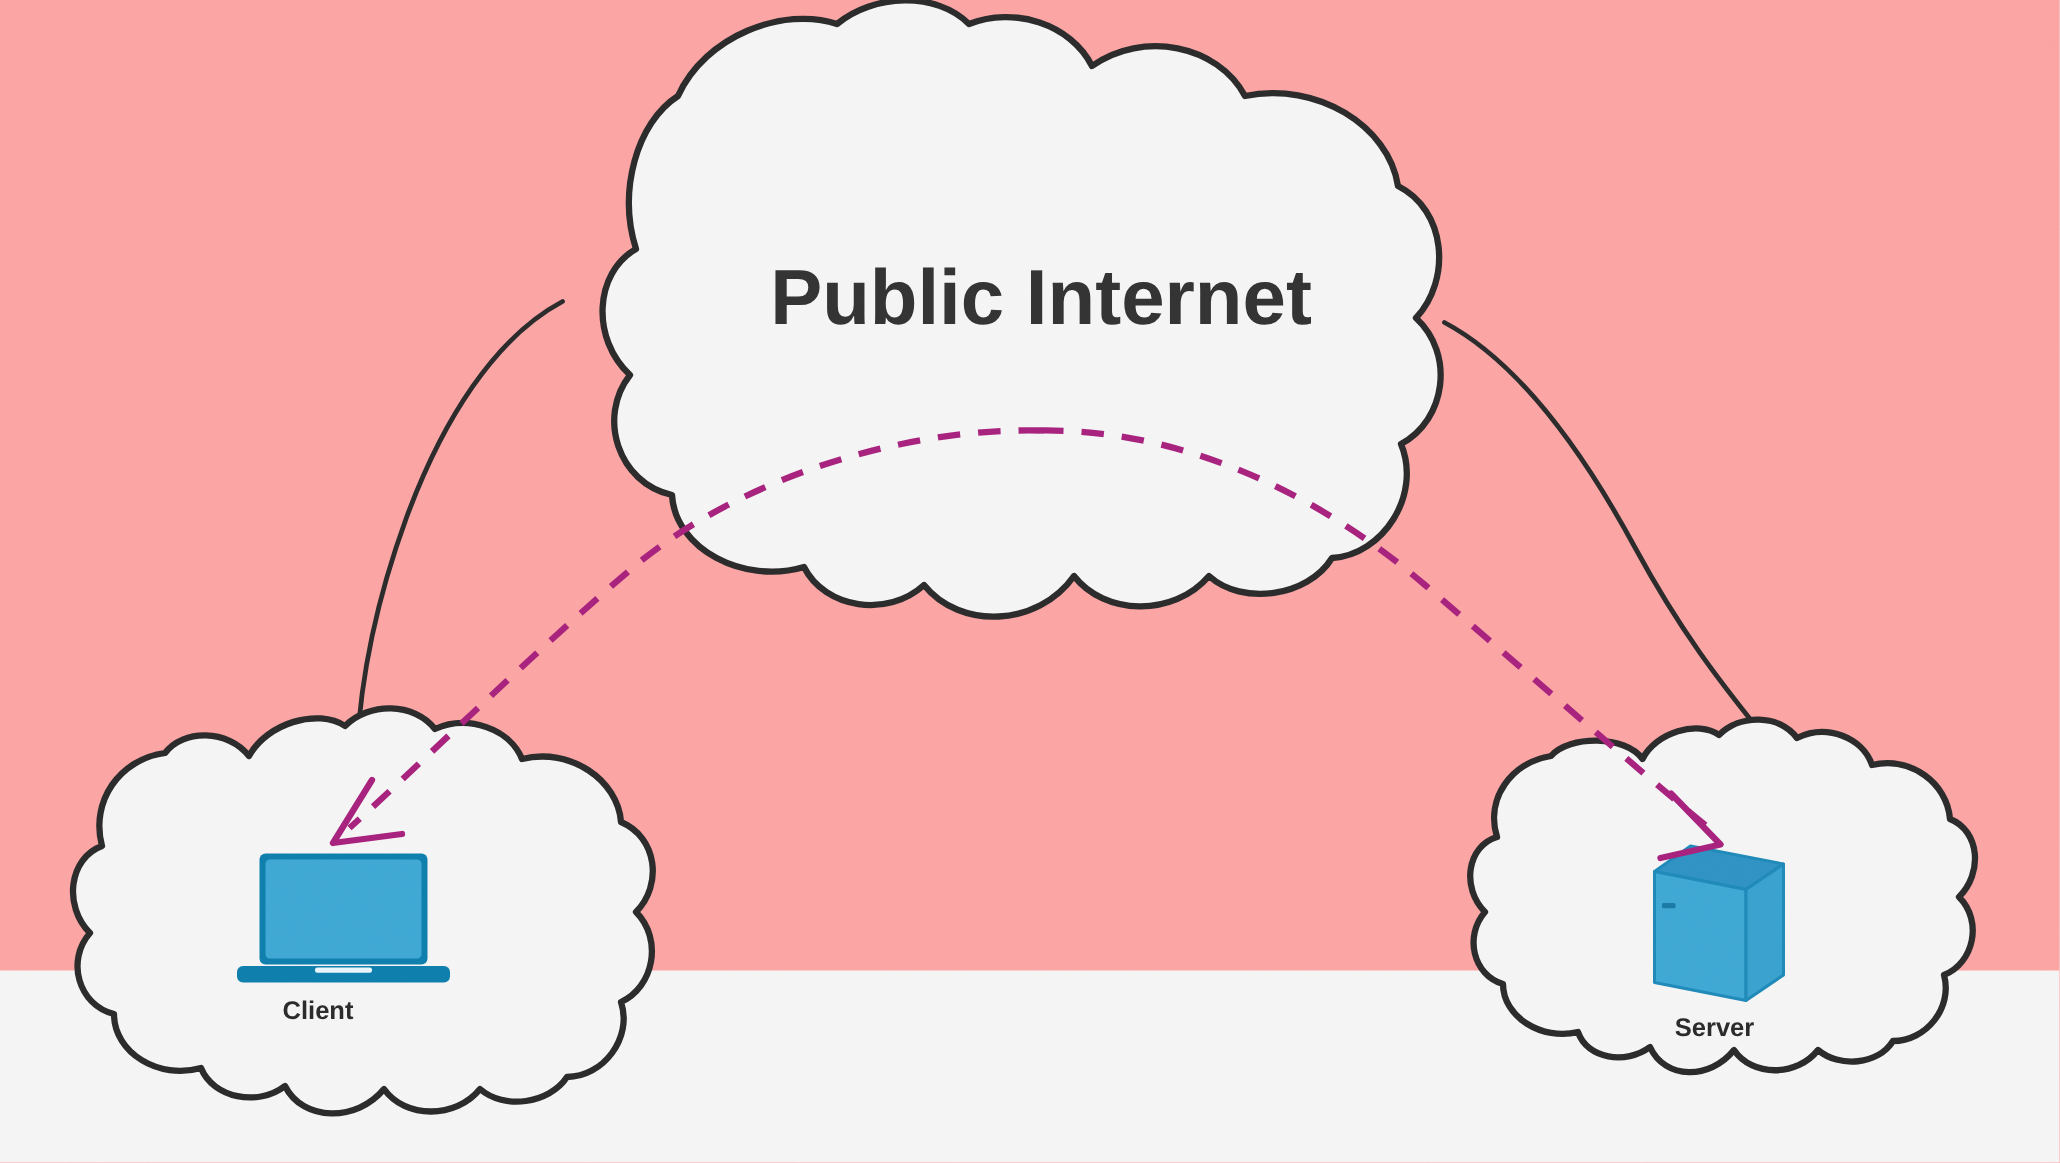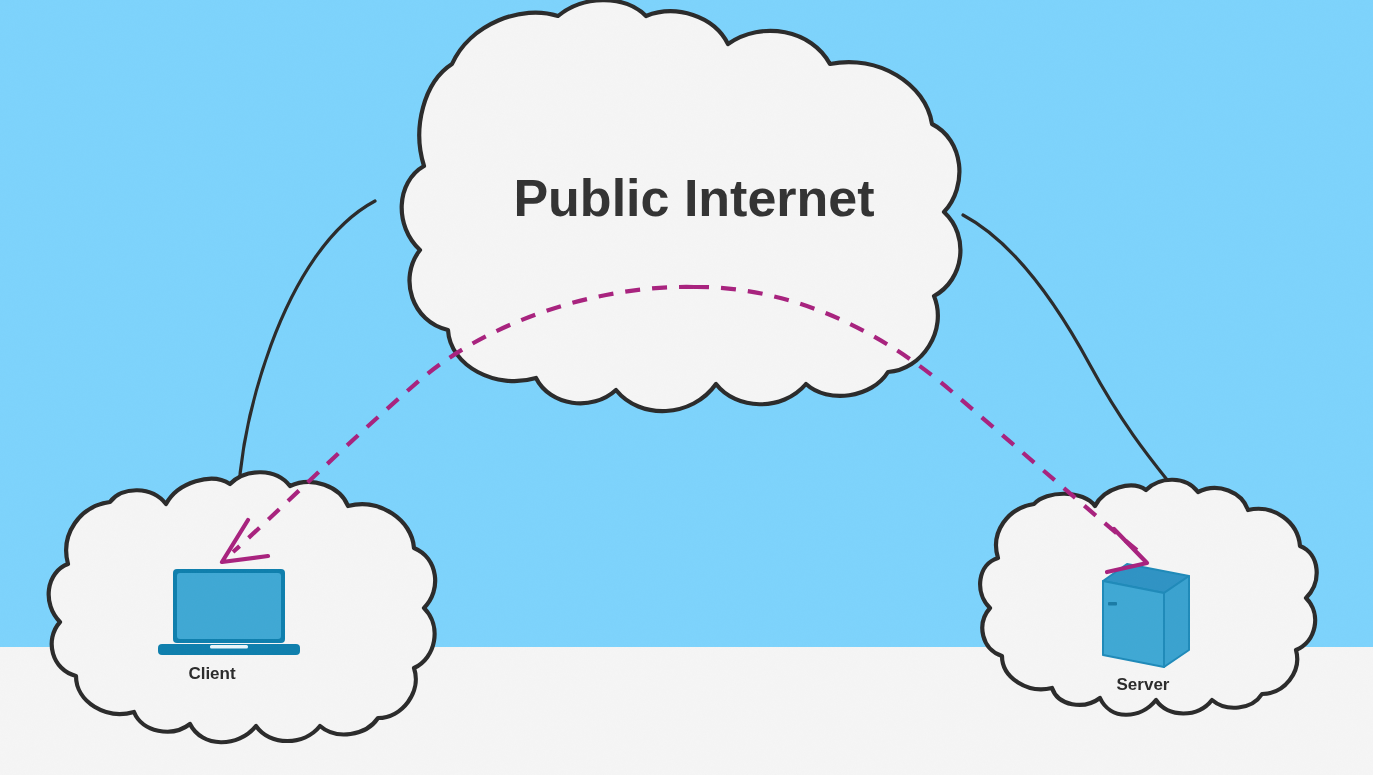--- a/index.html
+++ b/index.html
@@ -11,21 +11,21 @@
     width: 1373px;
     height: 775px;
     background: #f5f5f5;
     font-family: "Liberation Sans", sans-serif;
     overflow: hidden;
   }
   #stage {
     position: relative;
     width: 1373px;
     height: 647px;
-    background: #7dd3fc;
+    background: #fca5a5;
   }
   #stage svg.layer {
     position: absolute;
     top: 0;
     left: 0;
     width: 1373px;
     height: 775px;
   }
   .noise {
     position: absolute;

